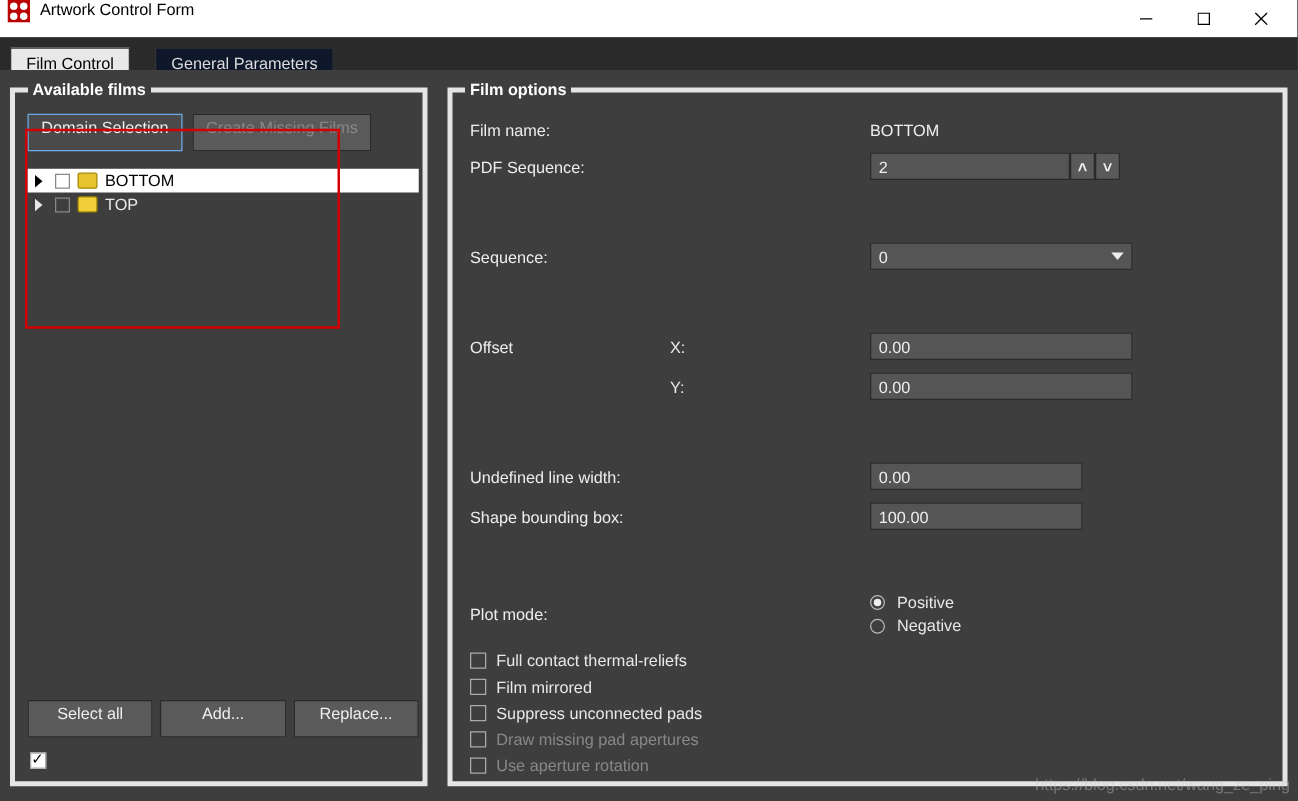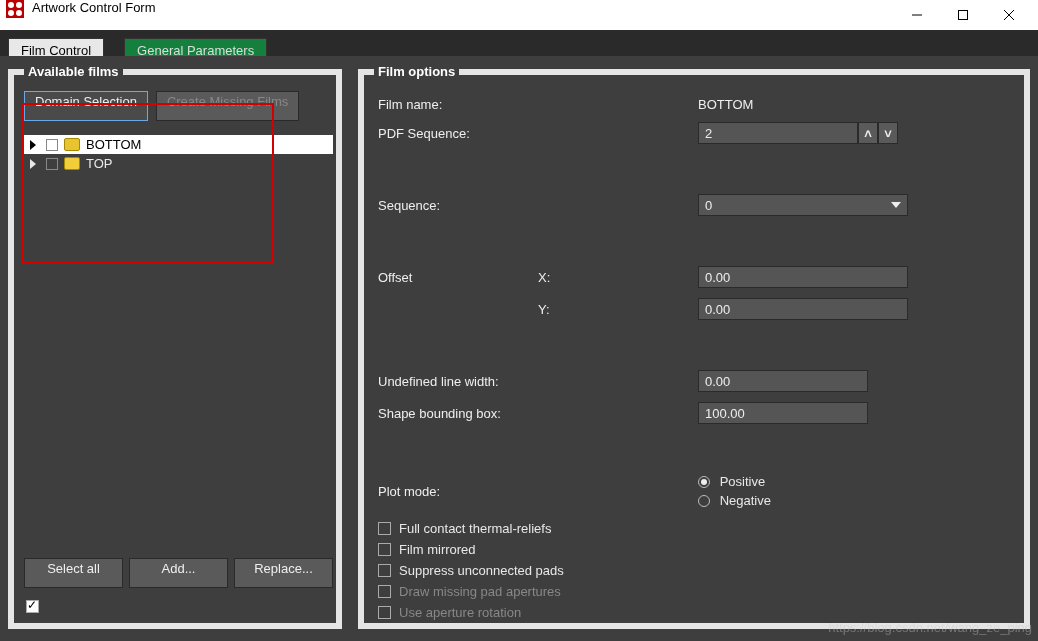--- a/index.html
+++ b/index.html
@@ -6,26 +6,26 @@
   body { margin: 0; background: #3e3e3e; color: #e8e8e8; width: 1038px; height: 641px; overflow: hidden; }
 
   
   .titlebar { height: 30px; background: #fff; color: #000; display: flex; align-items: flex-start; padding: 0 6px; }
   .titlebar .app-icon { width: 18px; height: 18px; margin-right: 8px; }
   .titlebar .title { flex: 1; font-size: 13px; }
   .winbtn { width: 46px; height: 30px; display: flex; align-items: center; justify-content: center; }
   .winbtn svg { display: block; }
 
   .tabs-row { background: #2a2a2a; padding: 6px 0 0 8px; display: flex; gap: 20px; height: 26px; border-top: 2px solid #2a2a2a;}
-  .tab { padding: 4px 12px; background: #15803d; color: #ddd; border: 1px solid #333; border-bottom: none; }
+  .tab { padding: 4px 12px; background: #0f172a; color: #ddd; border: 1px solid #333; border-bottom: none; }
   .tab.active { background: #e8e8e8; color: #000; }
 
   .body { display: flex; height: calc(100% - 60px); background: #3e3e3e; }
 
-  fieldset { border: 6px solid #e5e5e5; margin: 8px; padding: 12px 3px 10px 10px; position: relative; }
+  fieldset { border: 4px solid #e5e5e5; margin: 8px; padding: 12px 3px 10px 10px; position: relative; }
   fieldset > legend { font-weight: bold; color: #fff; padding: 0 4px; }
 
   
   .left { width: 350px; display: flex; flex-direction: column; }
   .left fieldset { flex: 1; display: flex; flex-direction: column; }
   .actions-top { display: flex; gap: 8px; }
   .btn { background: #5a5a5a; border: 1px solid #2a2a2a; color: #eee; padding: 2px 10px; min-width: 72px; text-align: center; cursor: pointer; height: 30px; line-height: 16px; }
   .btn.disabled { color: #888; }
   .btn.high { border: 1px solid #6ba9e6; background:#4a4a4a;}
 

